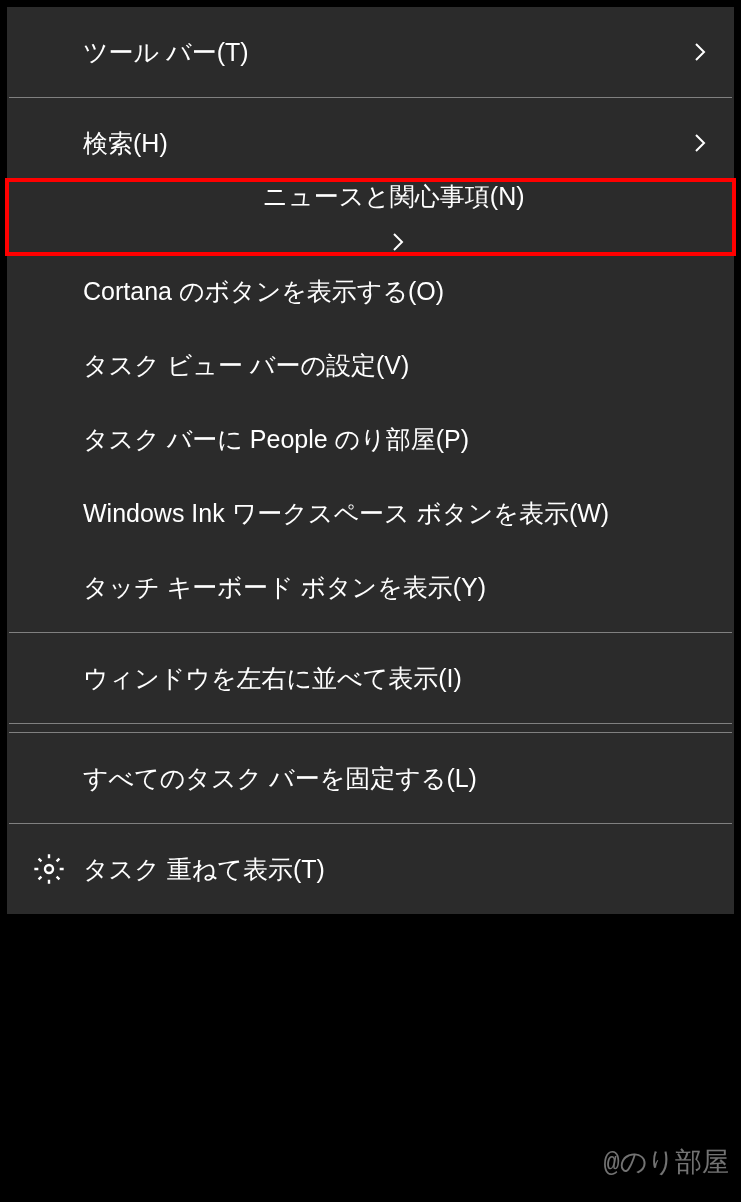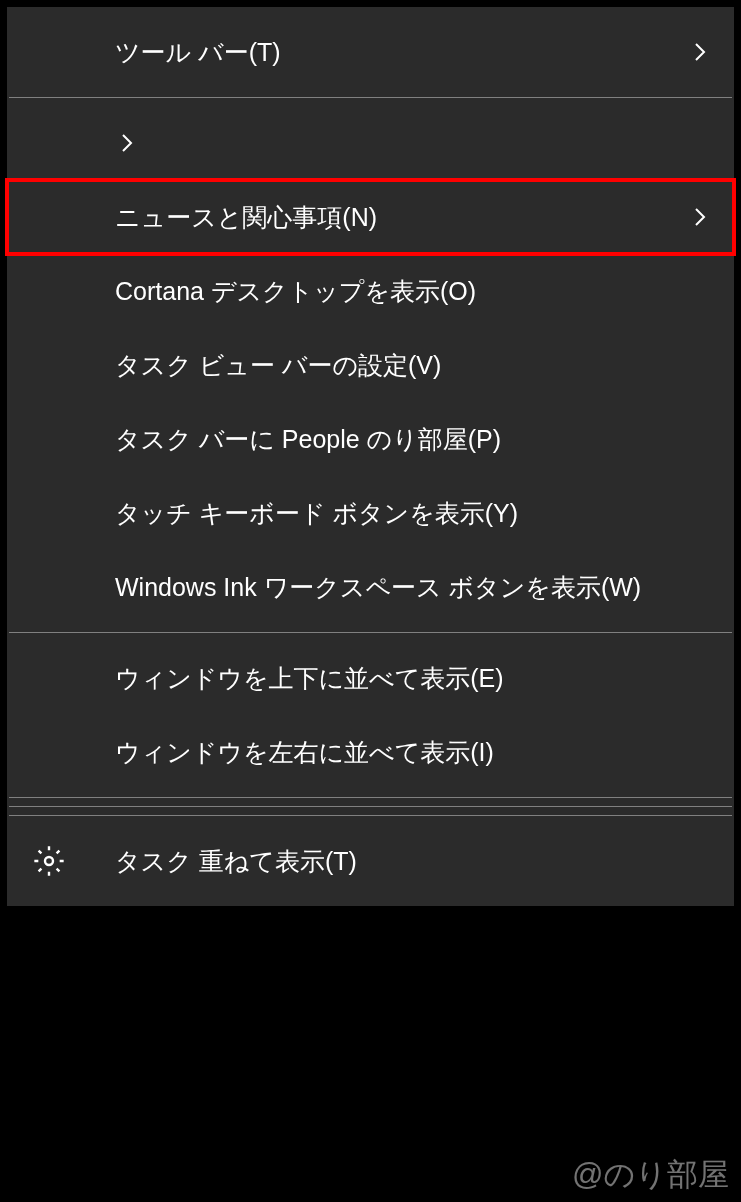--- a/index.html
+++ b/index.html
@@ -21,29 +21,30 @@
       left: 6px;
       width: 729px;
       background: #2b2b2b;
       border: 1px solid #000;
       padding: 8px 0;
     }
     .menu-item {
       display: flex;
       align-items: center;
       height: 74px;
-      padding: 0 30px 0 108px;
+      padding: 0 30px 0 76px;
       color: #ffffff;
       font-size: 25px;
       cursor: default;
       position: relative;
     }
     .menu-item.highlighted {
       outline: 4px solid #ff0000;
       outline-offset: -2px;
+      flex-direction: column;
     }
     .menu-label {
       flex: 1;
     }
     .chevron {
       width: 24px;
       height: 24px;
       margin-right: -8px;
     }
     .chevron svg {
@@ -60,73 +61,74 @@
       left: 26px;
       width: 32px;
       height: 32px;
     }
     .gear-icon svg {
       width: 100%;
       height: 100%;
     }
     .watermark {
       position: absolute;
-      bottom: 6px;
+      bottom: 22px;
       right: 12px;
       color: rgba(255, 255, 255, 0.45);
-      font-size: 31px;
-      font-family: Liberation Sans, sans-serif;
+      font-size: 27px;
+      font-family: Liberation Mono, monospace;
     }
   </style>
 </head>
 <body>
 
 <div class="context-menu" id="menu-root">
     <div class="menu-item">
       <span class="menu-label">ツール バー(T)</span>
       <span class="chevron"><svg viewBox="0 0 24 24" fill="none" stroke="#ffffff" stroke-width="2">
           <polyline points="8,4 16,12 8,20"></polyline>
         </svg></span>
     </div>
     <div class="separator"></div>
     <div class="menu-item">
+      <span class="menu-label">検索(H)</span>
       <span class="chevron"><svg viewBox="0 0 24 24" fill="none" stroke="#ffffff" stroke-width="2">
           <polyline points="8,4 16,12 8,20"></polyline>
         </svg></span>
     </div>
     <div class="menu-item highlighted">
       <span class="menu-label">ニュースと関心事項(N)</span>
       <span class="chevron"><svg viewBox="0 0 24 24" fill="none" stroke="#ffffff" stroke-width="2">
           <polyline points="8,4 16,12 8,20"></polyline>
         </svg></span>
     </div>
     <div class="menu-item">
-      <span class="menu-label">Cortana デスクトップを表示(O)</span>
+      <span class="menu-label">Cortana のボタンを表示する(O)</span>
     </div>
     <div class="menu-item">
       <span class="menu-label">タスク ビュー バーの設定(V)</span>
     </div>
     <div class="menu-item">
       <span class="menu-label">タスク バーに People のり部屋(P)</span>
     </div>
     <div class="menu-item">
+      <span class="menu-label">Windows Ink ワークスペース ボタンを表示(W)</span>
+    </div>
+    <div class="menu-item">
       <span class="menu-label">タッチ キーボード ボタンを表示(Y)</span>
     </div>
-    <div class="menu-item">
-      <span class="menu-label">Windows Ink ワークスペース ボタンを表示(W)</span>
-    </div>
     <div class="separator"></div>
-    <div class="menu-item">
-      <span class="menu-label">ウィンドウを上下に並べて表示(E)</span>
-    </div>
     <div class="menu-item">
       <span class="menu-label">ウィンドウを左右に並べて表示(I)</span>
     </div>
     <div class="separator"></div>
     <div class="separator"></div>
+    <div class="menu-item">
+      <span class="menu-label">すべてのタスク バーを固定する(L)</span>
+    </div>
     <div class="separator"></div>
     <div class="menu-item">
       <span class="gear-icon"><svg viewBox="0 0 24 24" fill="none" stroke="#ffffff" stroke-width="1.8">
           <circle cx="12" cy="12" r="3"></circle>
           <path d="M12 1v3M12 20v3M4.2 4.2l2.1 2.1M17.7 17.7l2.1 2.1M1 12h3M20 12h3M4.2 19.8l2.1-2.1M17.7 6.3l2.1-2.1"></path>
         </svg></span>
       <span class="menu-label">タスク 重ねて表示(T)</span>
     </div>
   </div>
 

